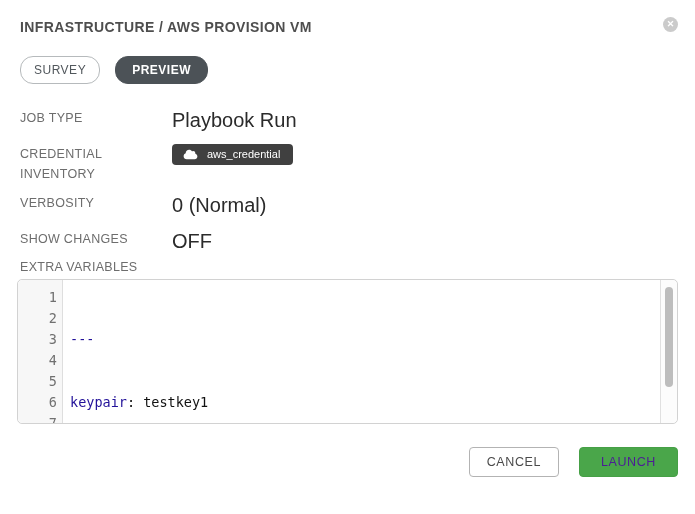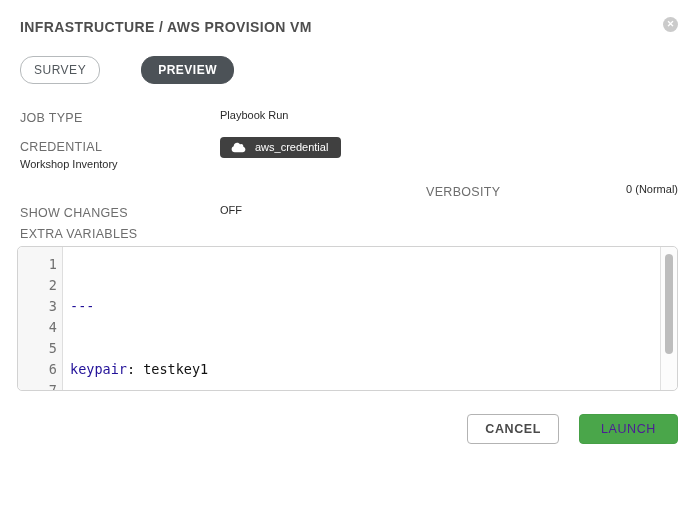--- a/index.html
+++ b/index.html
@@ -13,31 +13,31 @@
   .title { font-size: 14px; font-weight: bold; color: #4e4e4e; letter-spacing: 0.4px; padding-top: 2px; }
   .close-btn { width: 15px; height: 15px; border-radius: 50%; background: #cbcbcb; color: #ffffff;
     display: flex; align-items: center; justify-content: center; font-size: 9px; font-weight: bold;
     cursor: pointer; line-height: 1; }
 
   
   .tabs { margin-top: 21px; display: flex; gap: 15px; }
   .tab { font-size: 12px; letter-spacing: 0.5px; border-radius: 13px; height: 28px;
     display: inline-flex; align-items: center; cursor: pointer; }
   .tab-inactive { background: #ffffff; border: 1px solid #b6babc; color: #51575c; padding: 0 13px; }
-  .tab-active { background: #4c5257; border: 1px solid #4c5257; color: #ffffff; padding: 0 16px; font-weight: bold; margin-left: 26px; }
+  .tab-active { background: #4c5257; border: 1px solid #4c5257; color: #ffffff; padding: 0 16px; font-weight: bold; }
 
   
   .details { margin-top: 25px; }
-  .detail-row { display: flex; align-items: flex-start; gap: 48px; }
+  .detail-row { display: flex; align-items: flex-start; }
   .detail-label { width: 152px; flex: 0 0 152px; font-size: 12.5px; color: #6d6d6d; letter-spacing: 0.3px; padding-top: 2px; }
-  .detail-value { font-size: 11px; color: #2b2b2b; }
+  .detail-value { font-size: 20px; color: #2b2b2b; }
   .row-jobtype { margin-bottom: 13px; }
   .row-credential { }
   .row-inventory { margin-bottom: 13px; }
-  .row-verbosity { margin-bottom: 5px; justify-content: flex-end; }
+  .row-verbosity { margin-bottom: 13px; }
   .row-showchanges { margin-bottom: 7px; }
 
   .badge { display: inline-flex; align-items: center; gap: 9px; background: #404040; color: #fff;
     border-radius: 4px; padding: 4px 13px 5px 11px; font-size: 11px; cursor: pointer; margin-top: -1px; }
   .badge svg { display: block; }
 
   
   .ev-label { font-size: 12.5px; color: #6d6d6d; letter-spacing: 0.3px; margin-bottom: 5px; }
   .editor { position: relative; margin-left: -3px; width: calc(100% + 3px); height: 145px;
     border: 1px solid #d2d2d2; border-radius: 5px; overflow: hidden; background: #fff; display: flex;
@@ -49,21 +49,21 @@
   .yaml-key { color: #221199; }
   .scrollbar { position: absolute; top: 0; right: 0; width: 17px; height: 100%;
     border-left: 1px solid #e0e0e0; background: #fcfcfc; border-radius: 0 5px 5px 0; }
   .scroll-thumb { position: absolute; top: 7px; left: 4px; width: 8px; height: 100px;
     background: #bdbdbd; border-radius: 4px; }
 
   
   .footer { margin-top: 23px; display: flex; justify-content: flex-end; gap: 20px; }
   .btn { height: 30px; border-radius: 4px; font-size: 12.5px; letter-spacing: 0.6px;
     display: inline-flex; align-items: center; cursor: pointer; font-family: "Liberation Sans", sans-serif; }
-  .btn-cancel { background: #fff; border: 1px solid #b3b3b3; color: #4a4a4a; padding: 0 17px; font-weight: bold; }
+  .btn-cancel { background: #fff; border: 1px solid #b3b3b3; color: #4a4a4a; padding: 0 17px; }
   .btn-launch { background: #4aa64a; border: 1px solid #46a046; color: #4c1d95; padding: 0 21px; }
 </style>
 </head>
 <body>
 
 <div class="modal">
 
   <div class="header">
     <div class="title">INFRASTRUCTURE / AWS PROVISION VM</div>
     <div class="close-btn">✕</div>
@@ -87,21 +87,21 @@
         <span>
           <svg width="15" height="11" viewBox="0 0 640 512">
               <path fill="#ffffff" d="M537.6 226.6c4.1-10.7 6.4-22.4 6.4-34.6 0-53-43-96-96-96-19.7 0-38.1 6-53.3 16.2C367 64.2 315.3 32 256 32c-88.4 0-160 71.6-160 160 0 2.7.1 5.4.2 8.1C40.2 219.8 0 273.2 0 336c0 79.5 64.5 144 144 144h368c70.7 0 128-57.3 128-128 0-61.9-44-113.6-102.4-125.4z"></path>
             </svg>
         </span>
         <span>aws_credential</span>
       </div>
     </div>
 
     <div class="detail-row row-inventory">
-      <div class="detail-value">Workshop Inventory</div>
+      <div class="detail-label">INVENTORY</div>
     </div>
 
     <div class="detail-row row-verbosity">
       <div class="detail-label">VERBOSITY</div>
       <div class="detail-value">0 (Normal)</div>
     </div>
 
     <div class="detail-row row-showchanges">
       <div class="detail-label">SHOW CHANGES</div>
       <div class="detail-value">OFF</div>

